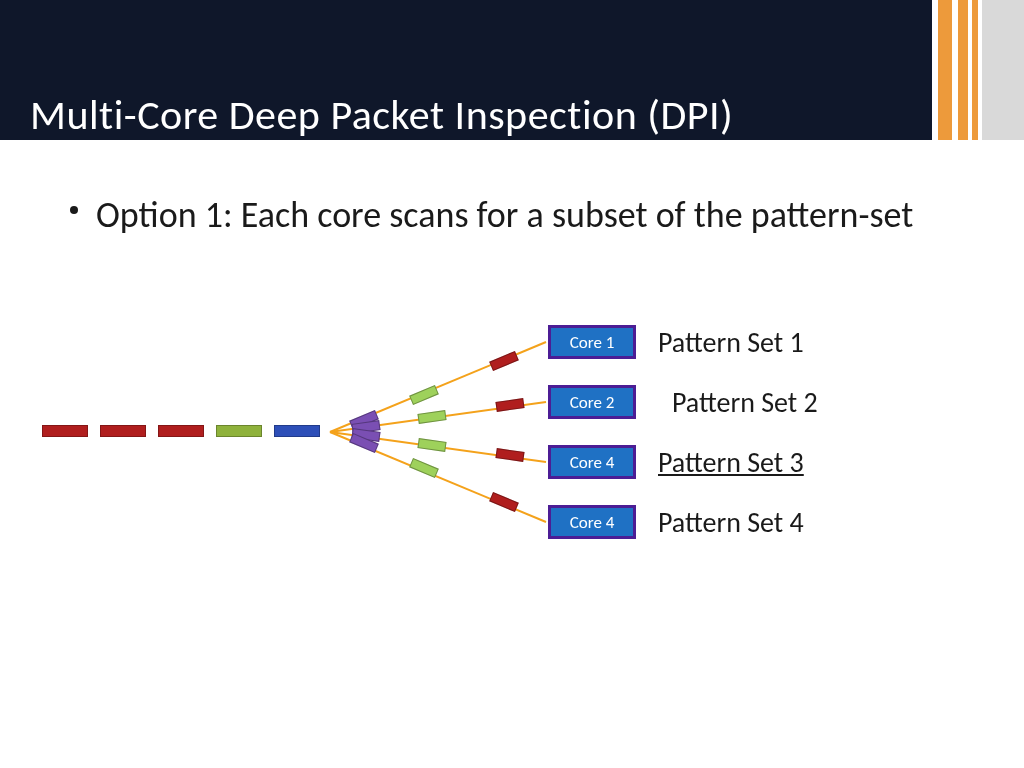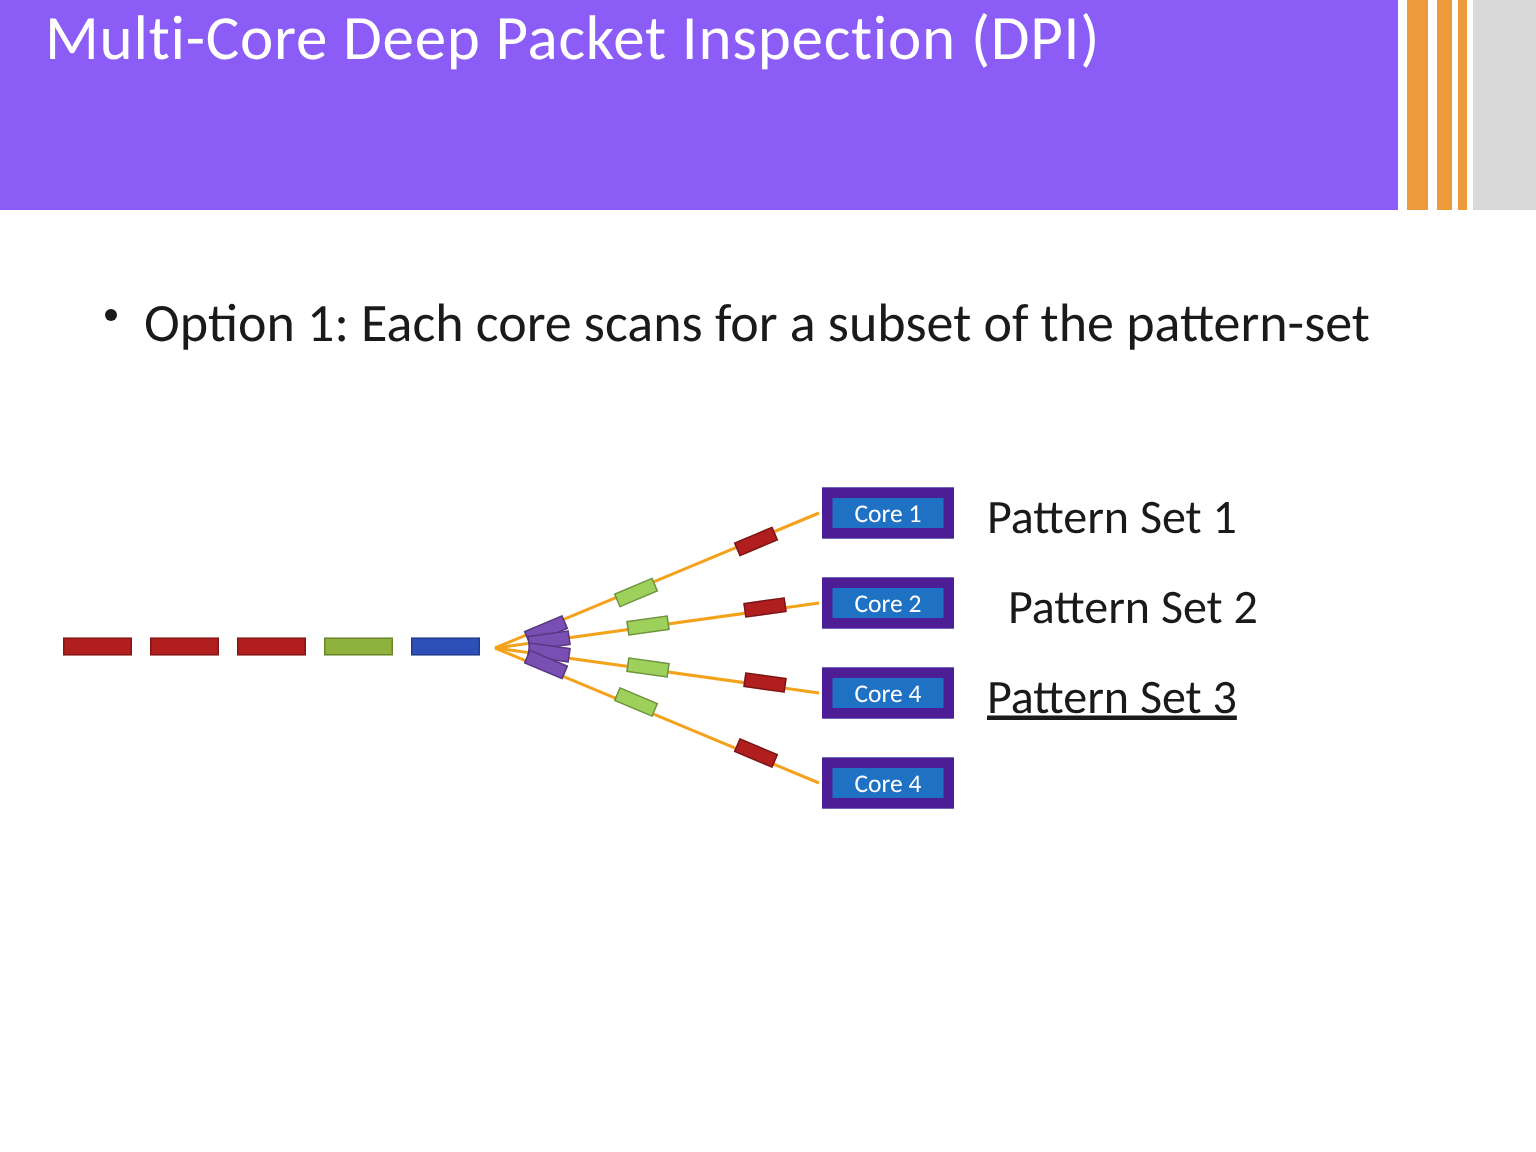--- a/index.html
+++ b/index.html
@@ -7,23 +7,23 @@
     width: 1024px;
     height: 768px;
     font-family: "Segoe UI", "Calibri", Arial, sans-serif;
     background: #fff;
     position: relative;
     overflow: hidden;
   }
   .header {
     width: 1024px;
     height: 140px;
-    background: #8b5cf6;
+    background: #0f172a;
     display: flex;
-    align-items: flex-start;
+    align-items: flex-end;
     padding-left: 30px;
   }
   .header-title {
     color: #fff;
     font-size: 42px;
     font-weight: 300;
     letter-spacing: 0.5px;
   }
   .right-stripes {
     position: absolute;
@@ -64,30 +64,30 @@
 
   .diagram {
     position: absolute;
     left: 0; top: 300px;
     width: 1024px; height: 300px;
   }
   .core-box {
     position: absolute;
     width: 88px; height: 34px;
     background: #1f71c4;
-    border: 7px solid #4c1d95;
+    border: 3px solid #4c1d95;
     color: #fff;
     font-size: 17px;
     display: flex;
     align-items: center;
     justify-content: center;
   }
   .pat-label {
     position: absolute;
-    font-size: 32px;
+    font-size: 28px;
     color: #1a1a1a;
     left: 658px;
   }
 
   
   .dash {
     position: absolute;
     height: 12px;
     border: 1px solid rgba(0,0,0,.25);
   }
@@ -175,14 +175,15 @@
   <div class="core-box" style="left:548px; top:145px;">
       <span>Core 4</span>
     </div>
   <div class="core-box" style="left:548px; top:205px;">
       <span>Core 4</span>
     </div>
 
   <div class="pat-label" style="top:25px;">Pattern Set 1</div>
   <div class="pat-label" style="top:85px;margin-left:14px;">Pattern Set 2</div>
   <div class="pat-label" style="top:145px;text-decoration:underline;">Pattern Set 3</div>
+  <div class="pat-label" style="top:205px;">Pattern Set 4</div>
 
 </div>
 
 </body></html>

